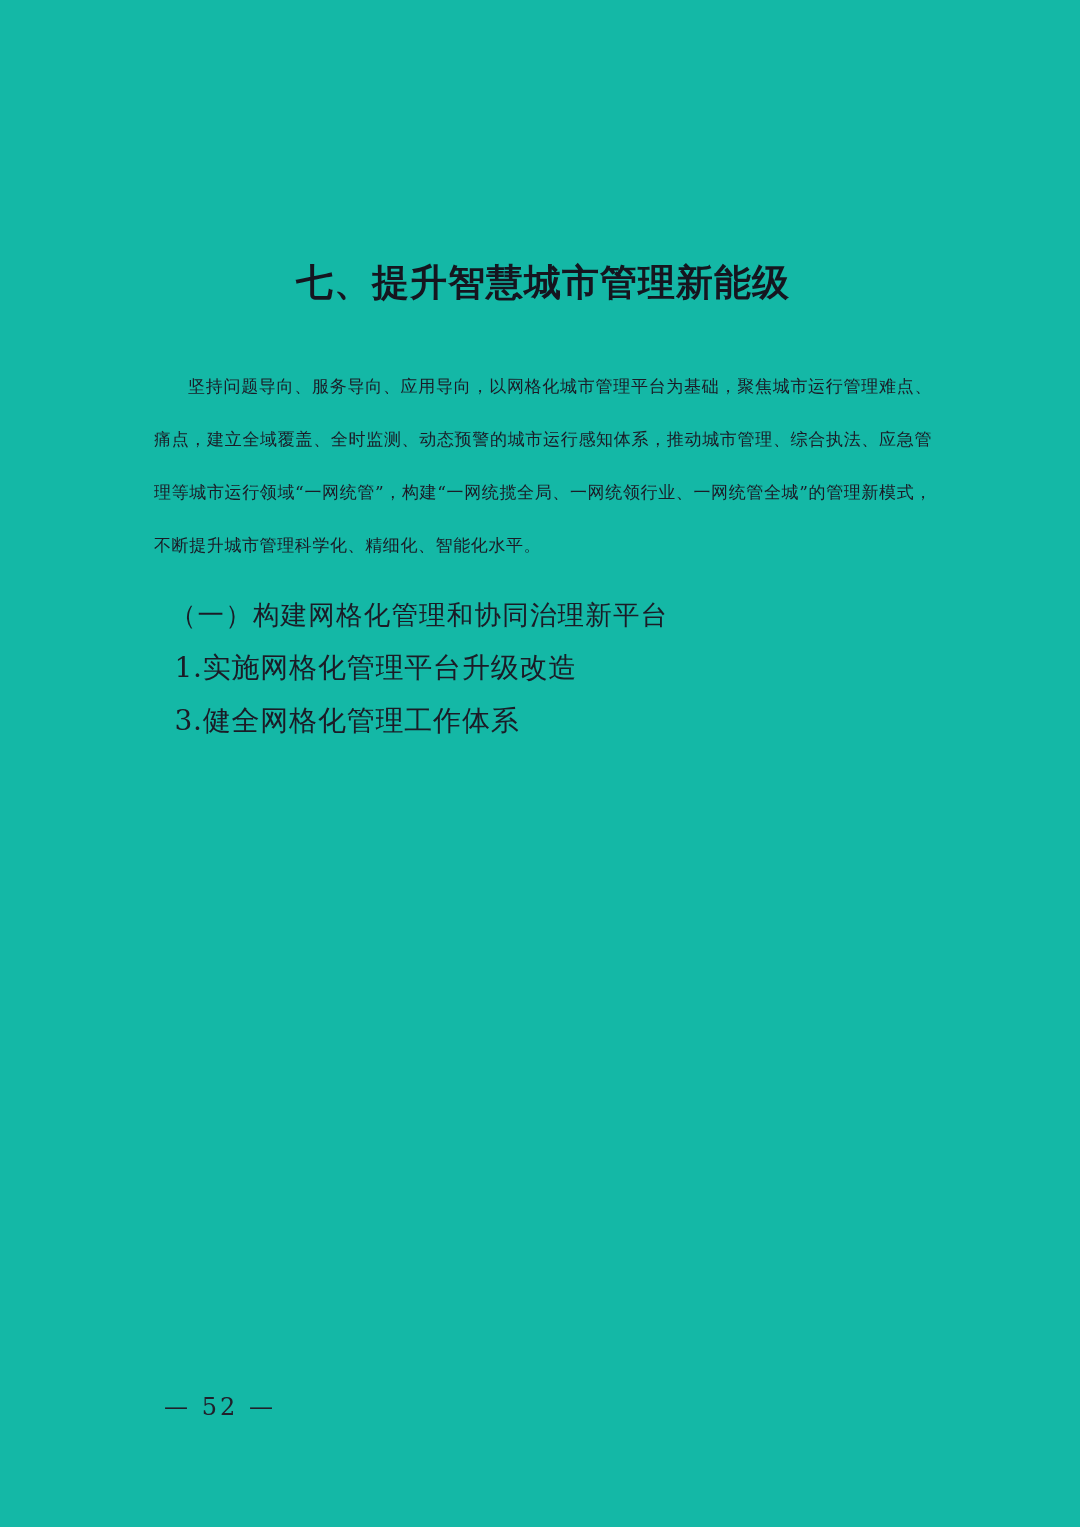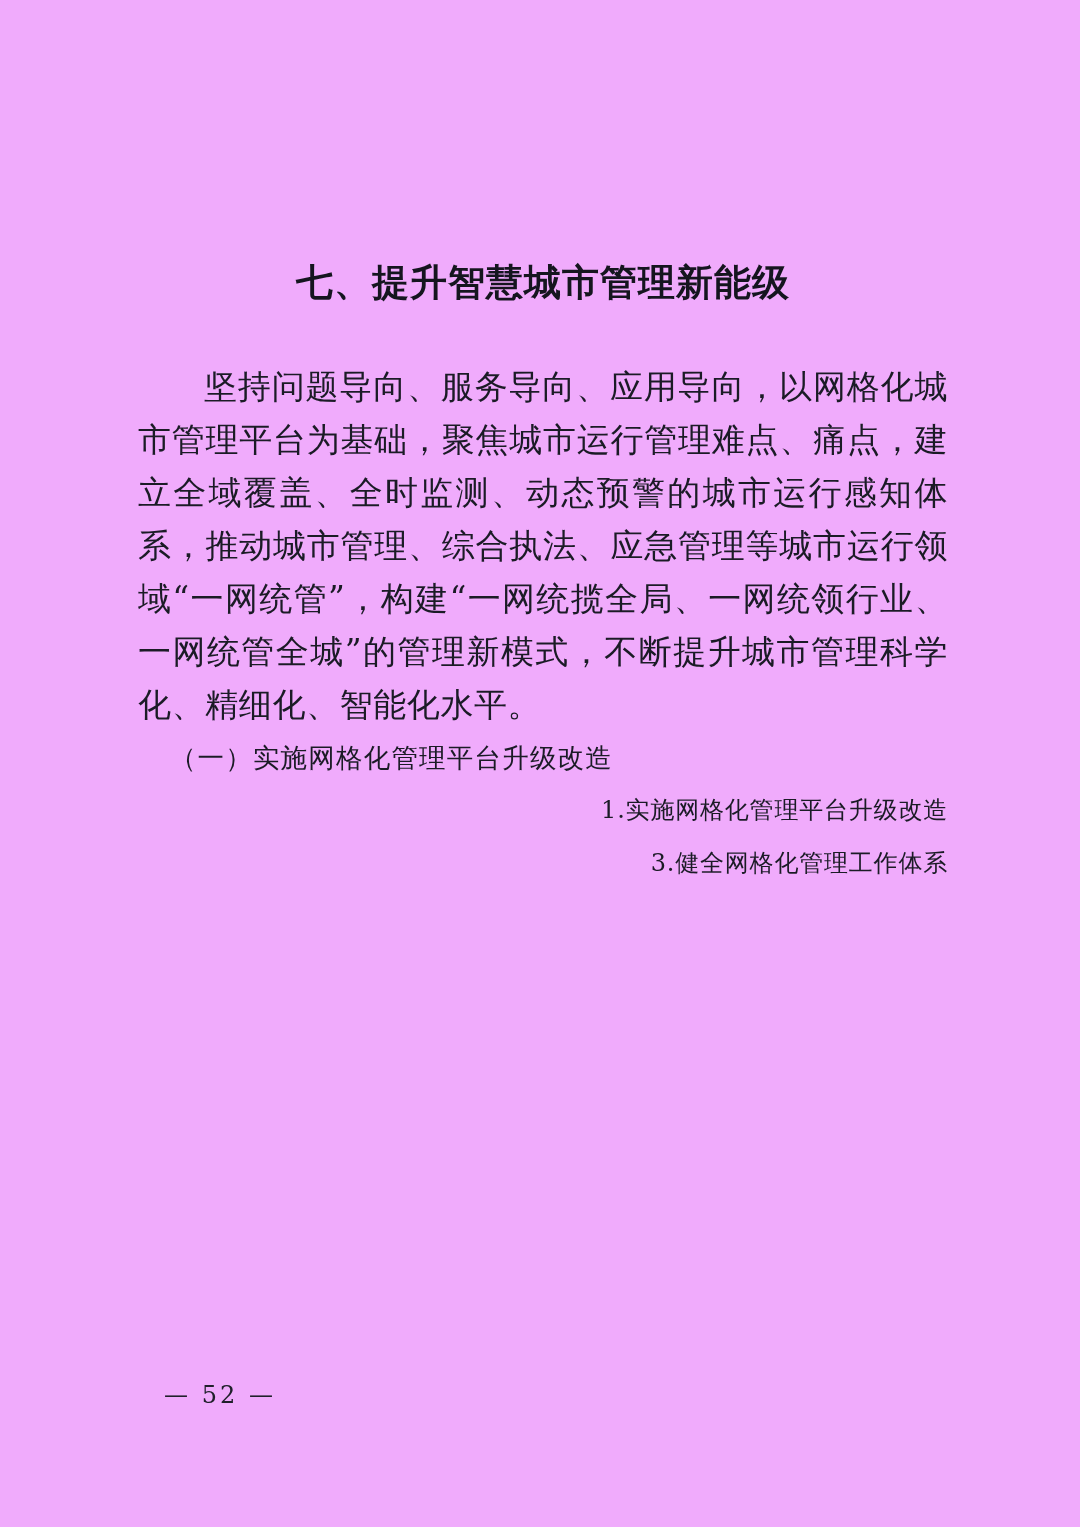--- a/index.html
+++ b/index.html
@@ -4,21 +4,21 @@
 <style>
   html, body {
     margin: 0;
     padding: 0;
     background: #ffffff;
   }
   .page {
     position: relative;
     width: 1080px;
     height: 1527px;
-    background: #f0abfc;
+    background: #14b8a6;
     box-sizing: border-box;
     overflow: hidden;
     font-family: "DejaVu Serif", "Liberation Serif", serif;
     color: #1a1a26;
   }
   .content {
     position: absolute;
     left: 138px;
     top: 258px;
     width: 810px;
@@ -26,53 +26,52 @@
   h1.doc-title {
     font-family: "DejaVu Serif", "Liberation Serif", serif;
     font-size: 37px;
     font-weight: bold;
     letter-spacing: 1px;
     text-align: center;
     margin: 0 0 52px 0;
     color: #15151f;
   }
   p.body-para {
-    font-size: 33px;
+    font-size: 17px;
     line-height: 53px;
-    margin: 0;
+    margin: 16px;
     text-align: justify;
     text-justify: inter-ideograph;
     text-indent: 2em;
     letter-spacing: 0.6px;
     color: #1b1b26;
   }
   p.heading-2 {
     font-size: 26.5px;
     line-height: 53px;
     margin: 0;
     text-indent: 1.2em;
     letter-spacing: 1.2px;
     font-family: "DejaVu Sans", "Liberation Sans", sans-serif;
     font-weight: normal;
     color: #1b1b26;
   }
   p.heading-3 {
-    font-size: 24px;
+    font-size: 28px;
     line-height: 53px;
     margin: 0;
     text-indent: 1.3em;
     letter-spacing: 0.8px;
     color: #1b1b26;
-    text-align: right;
   }
   .page-footer {
     position: absolute;
     left: 0;
     right: 0;
-    bottom: 118px;
+    bottom: 106px;
     text-align: center;
     font-size: 24px;
     letter-spacing: 3px;
     color: #20202b;
   }
   .footer-inner {
     display: inline-block;
     padding-left: 0;
     transform: translateX(-320px);
   }
@@ -81,21 +80,21 @@
 <body>
 
 <div class="page">
 
   <div class="content">
 
     <h1 class="doc-title">七、提升智慧城市管理新能级</h1>
 
     <p class="body-para">坚持问题导向、服务导向、应用导向，以网格化城市管理平台为基础，聚焦城市运行管理难点、痛点，建立全域覆盖、全时监测、动态预警的城市运行感知体系，推动城市管理、综合执法、应急管理等城市运行领域“一网统管”，构建“一网统揽全局、一网统领行业、一网统管全城”的管理新模式，不断提升城市管理科学化、精细化、智能化水平。</p>
 
-    <p class="heading-2">（一）实施网格化管理平台升级改造</p>
+    <p class="heading-2">（一）构建网格化管理和协同治理新平台</p>
 
     <p class="heading-3">1.实施网格化管理平台升级改造</p>
 
 
     <p class="heading-3">3.健全网格化管理工作体系</p>
 
 
   </div>
 
   <div class="page-footer">

